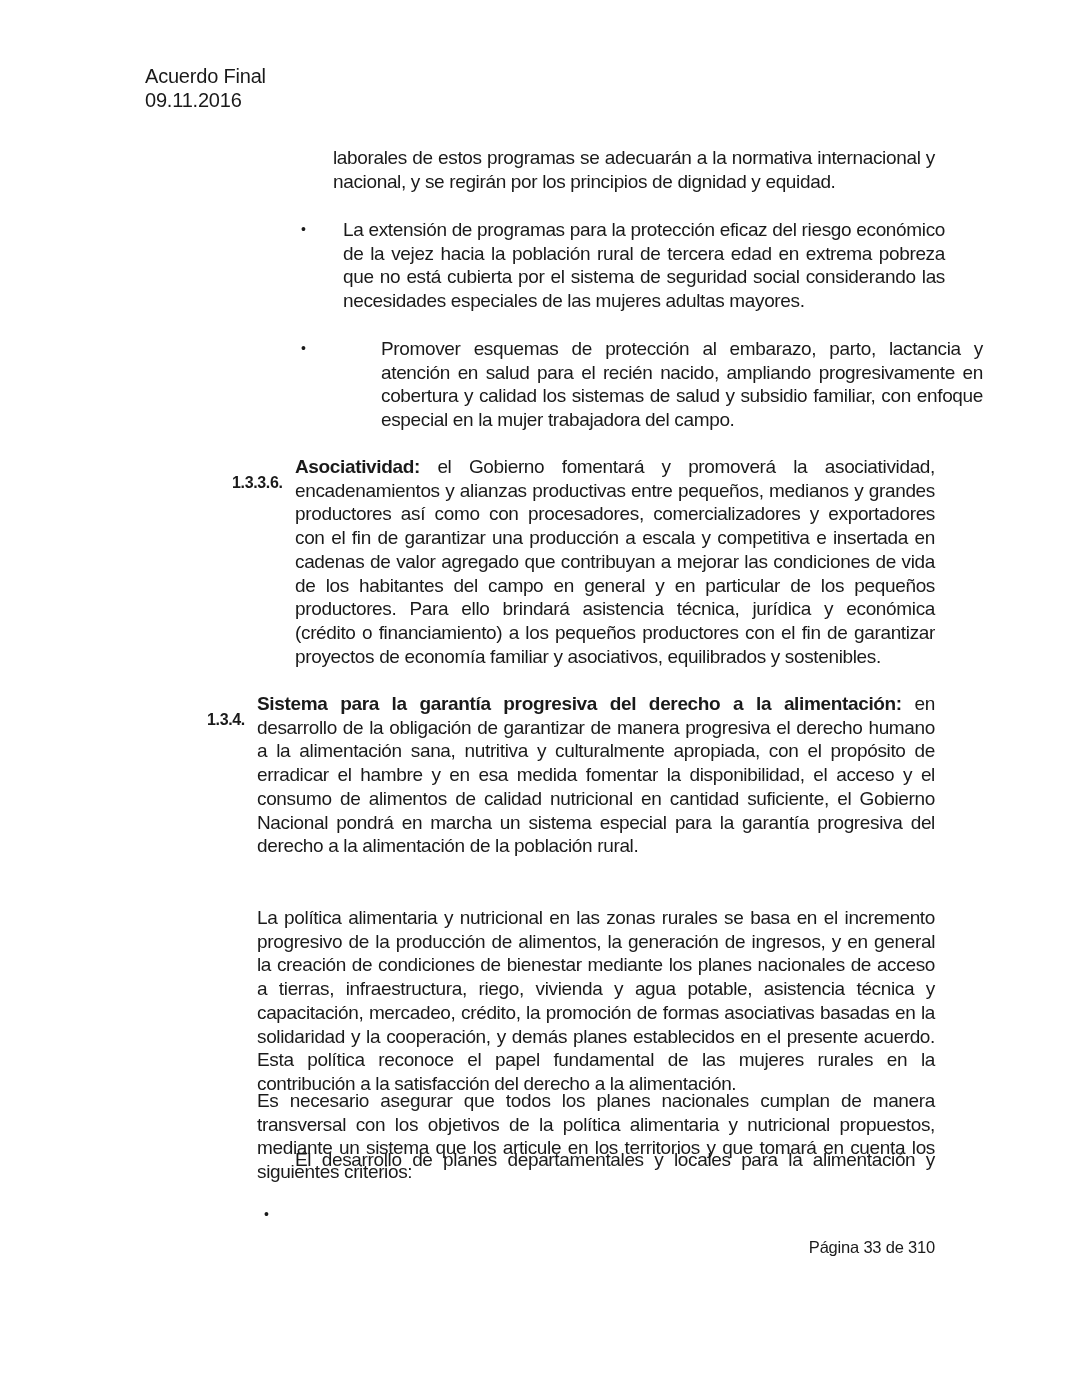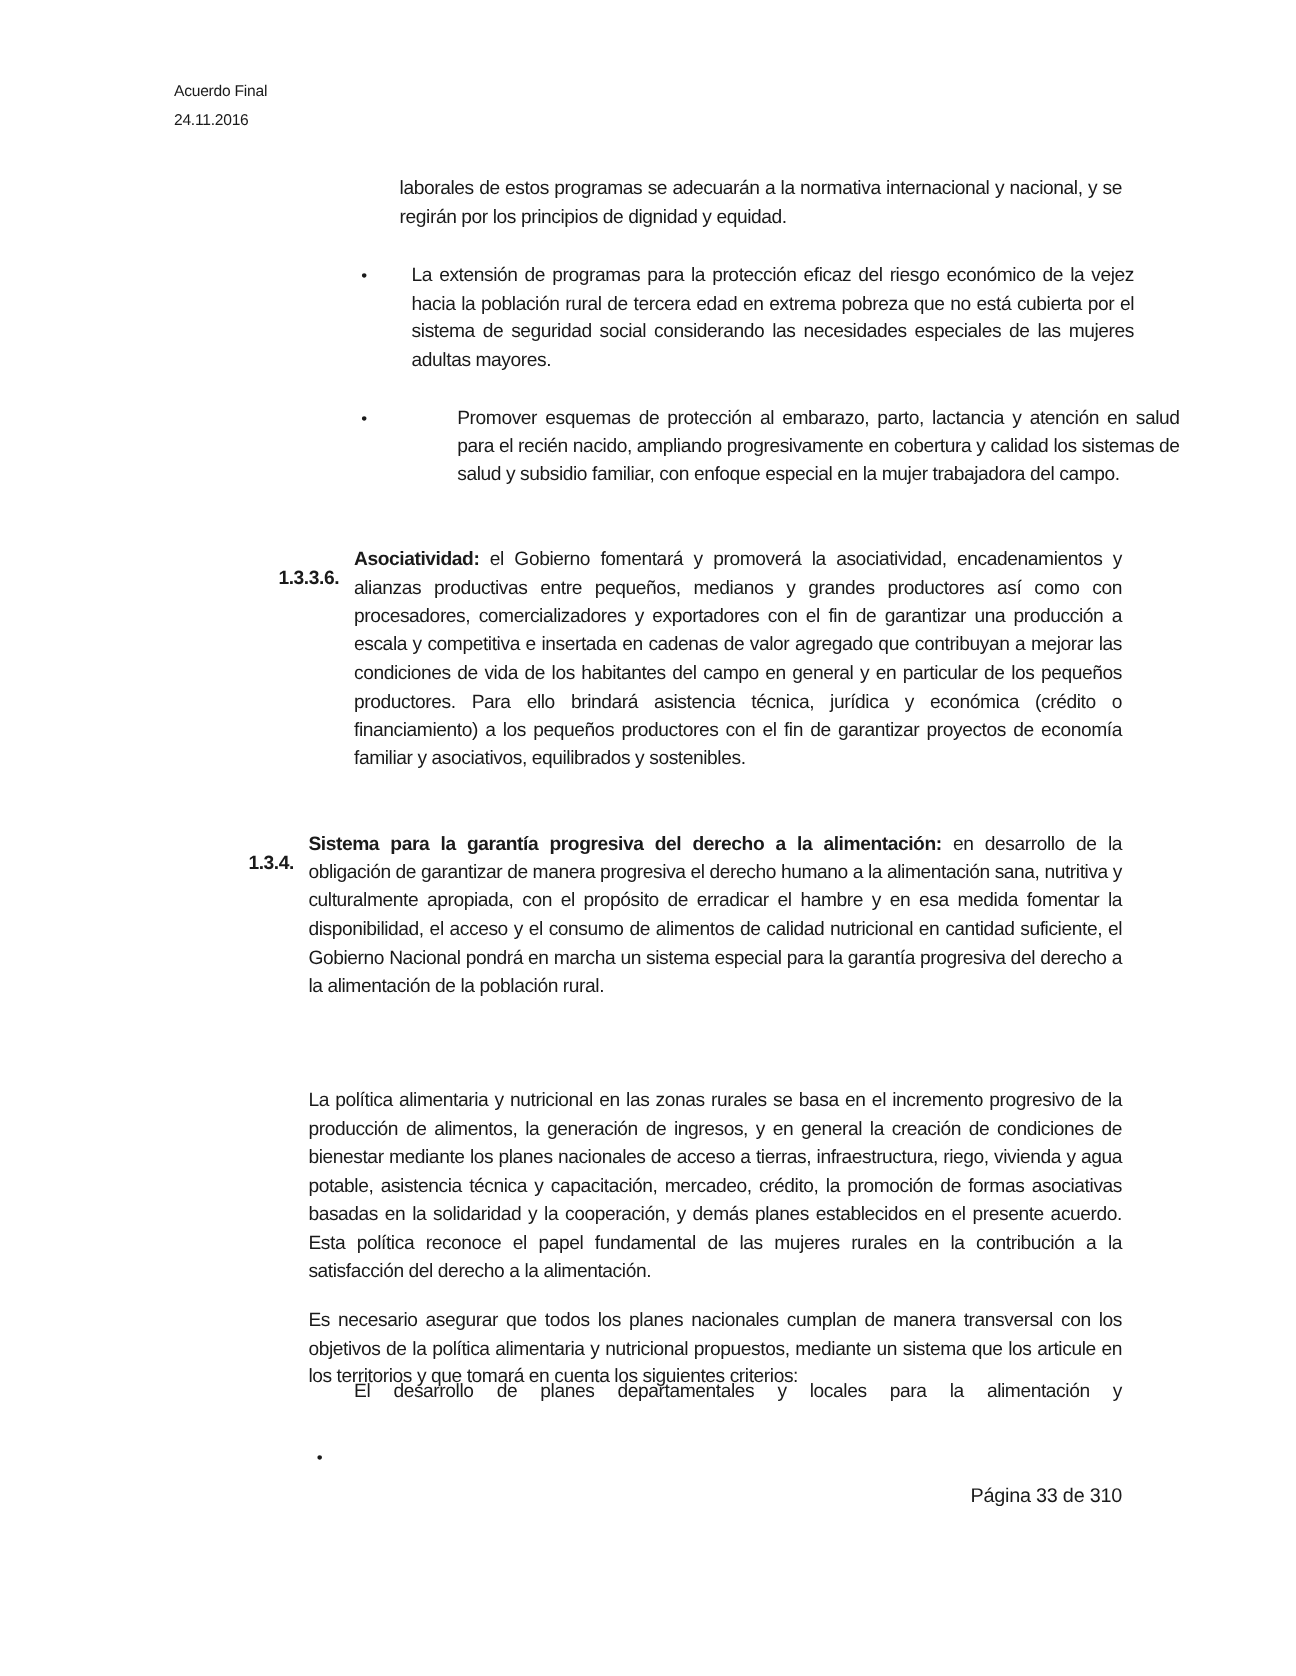--- a/index.html
+++ b/index.html
@@ -1,32 +1,32 @@
 <!DOCTYPE html>
 <html><head>
 <meta charset="utf-8">
 <style>
   html, body { margin: 0; padding: 0; background: #ffffff; }
   body { width: 1080px; height: 1397px; position: relative; overflow: hidden;
          font-family: "Liberation Sans", "DejaVu Sans", sans-serif; color: #1a1a1a; }
-  .header { position: absolute; left: 145px; top: 64px; font-size: 13px; line-height: 24px; letter-spacing: -0.2px; }
-  .block { position: absolute; font-size: 16px; line-height: 23.7px; text-align: justify;
+  .header { position: absolute; left: 145px; top: 64px; font-size: 20px; line-height: 24px; letter-spacing: -0.2px; }
+  .block { position: absolute; font-size: 19px; line-height: 23.7px; text-align: justify;
            letter-spacing: -0.35px; word-spacing: 0px; }
   .block p { margin: 0; text-align: justify; }
   .bullet { position: absolute; font-size: 14px; line-height: 23.7px; }
   .num { position: absolute; font-size: 16px; line-height: 23.7px; font-weight: bold; letter-spacing: -0.35px; margin-top: 16px; }
   b { font-weight: bold; }
   .footer { position: absolute; right: 145px; top: 1235px; font-size: 16.5px; line-height: 24px; letter-spacing: -0.2px; }
 </style>
 </head>
 <body>
 
 <div class="header">
   <div>Acuerdo Final</div>
-  <div>24.11.2016</div>
+  <div>09.11.2016</div>
 </div>
 
 <div class="block" style="left:333px; top:146px; width:602px;">
   <p>laborales de estos programas se adecuarán a la normativa internacional y nacional, y se regirán por los principios de dignidad y equidad.</p>
 </div>
 
 <span class="bullet" style="left:301px; top:218px;">•</span>
 <div class="block" style="left:343px; top:218px; width:602px;">
   <p>La extensión de programas para la protección eficaz del riesgo económico de la vejez hacia la población rural de tercera edad en extrema pobreza que no está cubierta por el sistema de seguridad social considerando las necesidades especiales de las mujeres adultas mayores.</p>
 </div>

